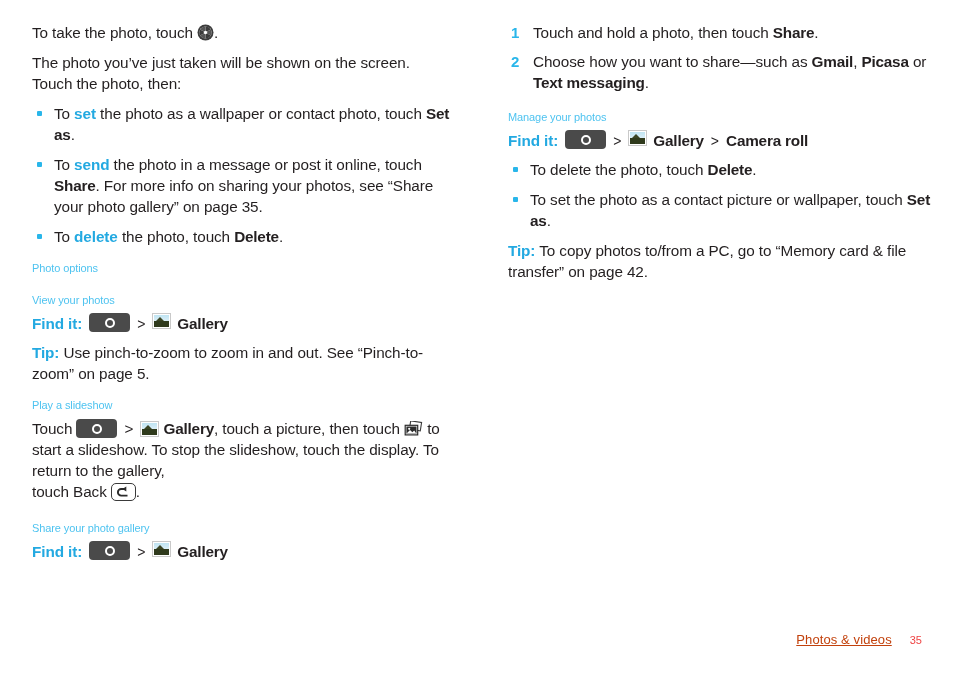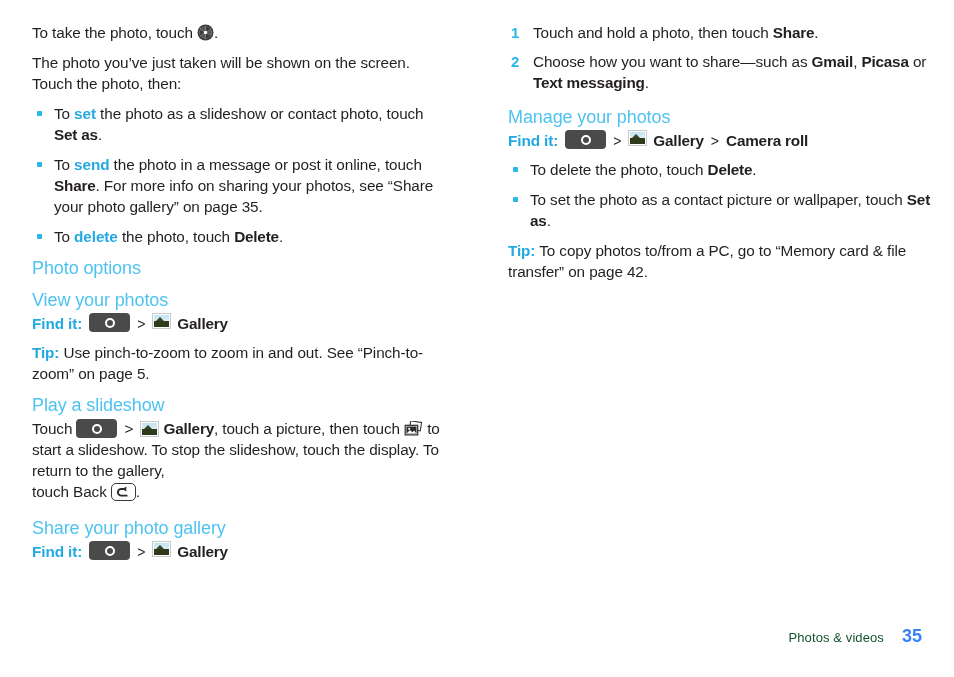--- a/index.html
+++ b/index.html
@@ -32,21 +32,21 @@
 
   p, .blk {
     margin: 0 0 9px 0;
     font-size: 15.3px;
     line-height: 21px;
     color: #231f20;
     letter-spacing: -0.1px;
   }
   .sec-head {
     margin: 11px 0 2px 0;
-    font-size: 18px;
+    font-size: 11px;
     line-height: 21px;
     color: #4ec3f0;
     font-weight: normal;
     letter-spacing: -0.1px;
   }
   .finder {
     margin: 0 0 7px 0;
     font-size: 15.3px;
     line-height: 22px;
     display: flex;
@@ -196,27 +196,28 @@
   .footer {
     position: absolute;
     right: 32px;
     bottom: 30px;
     display: flex;
     align-items: baseline;
     gap: 18px;
   }
   .footer .fchap {
     font-size: 13px;
-    color: #14532d;
+    color: #c2410c;
     letter-spacing: 0.1px;
+    text-decoration: underline;
   }
   .footer .fpage {
-    font-size: 18px;
-    color: #3b82f6;
-    font-weight: bold;
+    font-size: 11px;
+    color: #ef4444;
+    font-weight: normal;
   }
 </style>
 </head>
 <body>
 
 <div class="page">
 
   <div class="col col-left">
 
     <p><span>To take the photo, touch </span><span class="ico ico-shutter"><svg width="17" height="17" viewBox="0 0 17 17">
@@ -227,21 +228,21 @@
             <path d="M13.8 11.5 A6.1 6.1 0 0 1 8.5 14.6 L8.5 8.5 Z" fill="#3c3c3c"></path>
             <path d="M8.5 14.6 A6.1 6.1 0 0 1 3.2 11.5 L8.5 8.5 Z" fill="#555"></path>
             <path d="M3.2 11.5 A6.1 6.1 0 0 1 3.2 5.5 L8.5 8.5 Z" fill="#3c3c3c"></path>
             <path d="M3.2 5.5 A6.1 6.1 0 0 1 8.5 2.4 L8.5 8.5 Z" fill="#555"></path>
             <circle cx="8.5" cy="8.5" r="1.7" fill="#ffffff"></circle>
           </svg></span><span>.</span></p>
 
     <p>The photo you’ve just taken will be shown on the screen. Touch the photo, then:</p>
 
     <ul class="bullets">
-      <li><span>To </span><span class="kw">set</span><span> the photo as a slideshow or contact photo, touch </span><b>Set as</b><span>.</span></li>
+      <li><span>To </span><span class="kw">set</span><span> the photo as a wallpaper or contact photo, touch </span><b>Set as</b><span>.</span></li>
       <li><span>To </span><span class="kw">send</span><span> the photo in a message or post it online, touch </span><b>Share</b><span>. For more info on sharing your photos, see “Share your photo gallery” on page 35.</span></li>
       <li><span>To </span><span class="kw">delete</span><span> the photo, touch </span><b>Delete</b><span>.</span></li>
     </ul>
 
     <h2 class="sec-head">Photo options</h2>
 
     <h2 class="sec-head">View your photos</h2>
     <div class="finder">
       <span class="lead">Find it:</span>
       <span class="ico ico-camerakey"></span>

